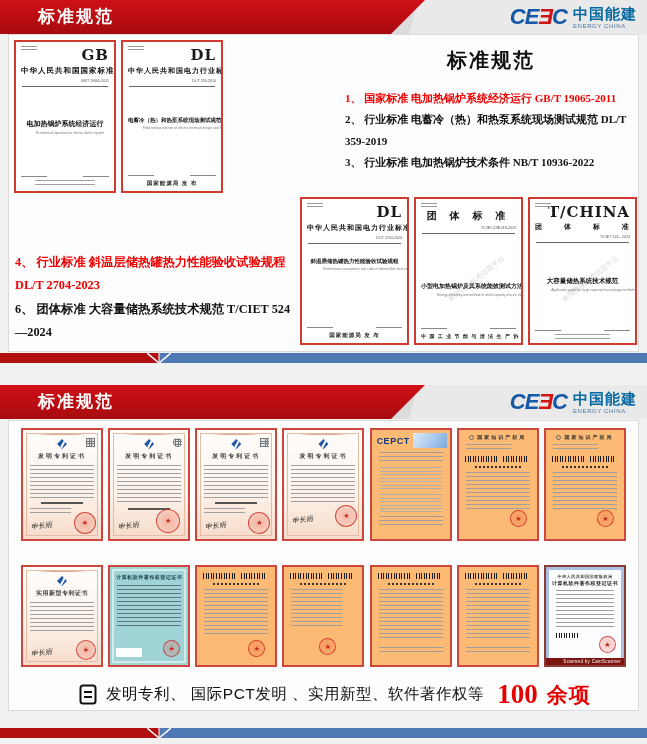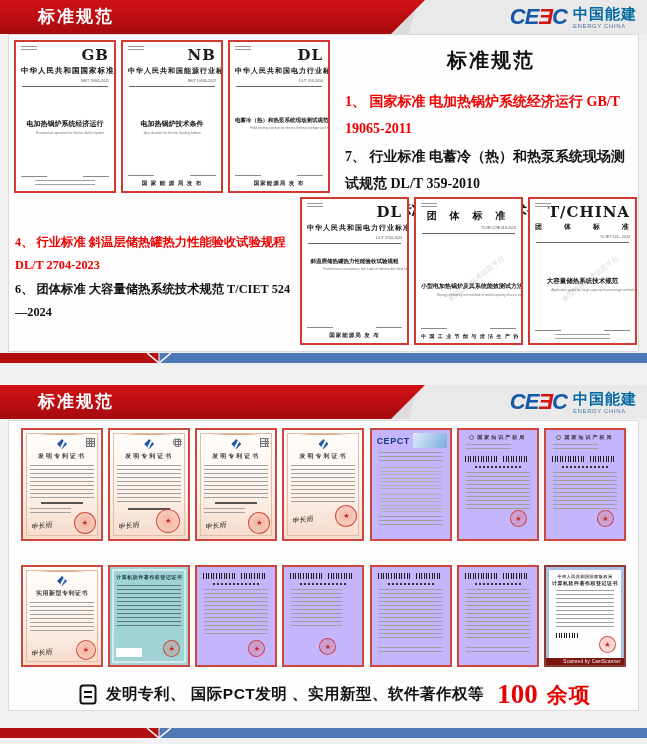--- a/index.html
+++ b/index.html
@@ -55,38 +55,38 @@
       background-size:100% 1px; background-repeat:no-repeat; background-position:0 2px; }
   .doc .pub { text-align:center; font-weight:bold; color:#222; font-size:5.5px; letter-spacing:1px; margin-top:3px; white-space:nowrap; }
   .doc .wmark { position:absolute; left:-8px; top:52%; width:130%; text-align:center; color:rgba(150,150,150,.4);
     font-size:7px; transform:rotate(-38deg); white-space:nowrap; pointer-events:none; }
 
   
   .txtblock { position:absolute; font-family:"Liberation Serif",serif; font-weight:bold; color:#111; }
   #txt-top { left:336px; top:12px; width:292px; }
   #txt-top .blocktitle { text-align:center; font-size:20px; letter-spacing:2px;
     font-family:"Liberation Sans",sans-serif; margin-bottom:14px; }
-  .li { font-size:14px; line-height:1.95; }
+  .li { font-size:11px; line-height:1.95; }
   .li.red { color:#f00000; }
-  #txt-bot { left:6px; top:196px; width:282px; }
+  #txt-bot { left:6px; top:216px; width:282px; }
   #txt-bot .li { line-height:1.9; font-size:12.3px; }
 
   
   .divbar { position:absolute; left:0; right:0; height:10px; }
   #slide1 .divbar { top:353px; }
   #slide2 .divbar { top:343px; }
   .divbar .r { position:absolute; left:0; top:0; bottom:0; width:159px; background:#b20f10; }
   .divbar .bl { position:absolute; left:159px; right:0; top:0; bottom:0; background:#4f79b5; }
   .divbar svg { position:absolute; left:147px; top:0; }
 
   
   .certrow { position:absolute; left:12px; right:12px; display:flex; justify-content:space-between; }
   #crow1 { top:7px; }
   #crow2 { top:144px; }
-  .cert { position:relative; width:82px; overflow:hidden; border:2px solid #cf463c; background:#c4b5fd; }
+  .cert { position:relative; width:82px; overflow:hidden; border:2px solid #cf463c; background:#fdba74; }
   #crow1 .cert { height:113px; }
   #crow2 .cert { height:102px; }
 
   .cert.pinkc { background:linear-gradient(180deg,#fffdfb 0%,#fdf3ec 55%,#f6dbca 100%); }
   .cert.pinkc::before { content:''; position:absolute; inset:3px; border:1px solid #e6bba3; }
   .corn { height:3px; margin:4px 14px 0; border-top:1px solid #d8a98c; border-radius:50%; }
   .pat-row { display:flex; justify-content:center; align-items:center; margin-top:2px; position:relative; }
   .pdiamond { width:10px; height:10px; background:#1f57a5; clip-path:polygon(50% 0,100% 50%,50% 100%,0 50%); position:relative; }
   .pdiamond::after { content:''; position:absolute; left:4.5px; top:0; width:1.5px; height:10px; background:#fff; transform:rotate(28deg); }
   .qr { position:absolute; right:6px; top:-1px; width:9px; height:9px; background-color:#e8e8e8;
@@ -126,21 +126,21 @@
   .chip .bc { width:100%; height:100%; }
 
   .cert.copyc { border:2px solid #8c3b34; background:#fdfdff; box-shadow:inset 0 0 0 3px #a9c0e4; }
   .copy-org { text-align:center; font-weight:bold; font-size:4.5px; color:#444; margin-top:7px; letter-spacing:.5px; white-space:nowrap; transform:scale(.92); }
   .copy-title { text-align:center; font-weight:bold; font-size:5px; color:#222; letter-spacing:.5px; white-space:nowrap; margin-top:1px; }
   .cambar { position:absolute; left:0; right:0; bottom:0; height:7px; background:#7a150f; color:#fff;
     font-size:4.5px; line-height:7px; text-align:right; padding-right:3px; letter-spacing:.3px; }
 
   
   .caption { position:absolute; left:70px; top:258px; display:flex; align-items:center; gap:9px; }
-  .cap-text { font-weight:bold; font-size:15.5px; color:#111; letter-spacing:.5px; }
+  .cap-text { font-weight:normal; font-size:15.5px; color:#111; letter-spacing:.5px; }
   .cap-count { font-family:"Liberation Serif",serif; font-weight:bold; font-size:27px; color:#e60000; margin-left:4px; }
   .cap-suffix { font-weight:bold; font-size:21px; color:#e60000; letter-spacing:1px; }
 </style>
 </head>
 <body>
 
 <div class="slide" id="slide1">
   <div class="shead">
     <div class="graysl"></div>
     <div class="redshape"></div>
@@ -165,50 +165,37 @@
         <div class="rule"></div>
         <div class="dtitle" style="font-size:7px;margin-top:32px;">电加热锅炉系统经济运行</div>
         <div class="den">Economical operation for electric boiler system</div>
         <div class="dfoot">
           <div class="dates"></div>
           <div class="tlines" style="height:7px;margin:2px 14px 0;"></div>
         </div>
       </div>
       <div class="doc">
         <div class="codes"></div>
-        <div class="badge">NB</div>
-        <div class="series" style="font-size:7px;">中华人民共和国能源行业标准</div>
-        <div class="stdno">NB/T 10936-2022</div>
-        <div class="rule"></div>
-        <div class="dtitle" style="font-size:7px;margin-top:32px;">电加热锅炉技术条件</div>
-        <div class="den">Specification for electric heating boilers</div>
-        <div class="dfoot">
-          <div class="dates"></div>
-          <div class="pub">国 家 能 源 局   发 布</div>
-        </div>
-      </div>
-      <div class="doc">
-        <div class="codes"></div>
         <div class="badge">DL</div>
         <div class="series" style="font-size:7px;">中华人民共和国电力行业标准</div>
         <div class="stdno">DL/T 359-2010</div>
         <div class="rule"></div>
         <div class="dtitle" style="font-size:5.5px;margin-top:30px;white-space:nowrap;">电蓄冷（热）和热泵系统现场测试规范</div>
         <div class="den">Field testing criterion of electric thermal storage and heat pump system</div>
         <div class="dfoot">
           <div class="dates"></div>
           <div class="pub">国家能源局   发 布</div>
         </div>
       </div>
     </div>
 
     <div class="txtblock" id="txt-top">
       <div class="blocktitle">标准规范</div>
       <div class="li red">1、 国家标准 电加热锅炉系统经济运行 GB/T 19065-2011</div>
-      <div class="li">7、 行业标准 电蓄冷（热）和热泵系统现场测试规范 DL/T 359-2010</div>
+      <div class="li">2、 行业标准 电蓄冷（热）和热泵系统现场测试规范 DL/T 359-2019</div>
       <div class="li">3、 行业标准 电加热锅炉技术条件 NB/T 10936-2022</div>
     </div>
 
     <div class="txtblock" id="txt-bot">
       <div class="li red">4、 行业标准 斜温层储热罐热力性能验收试验规程  DL/T 2704-2023</div>
       <div class="li">6、 团体标准 大容量储热系统技术规范  T/CIET 524—2024</div>
     </div>
 
     <div class="docrow" id="docs-bot">
       <div class="doc">

